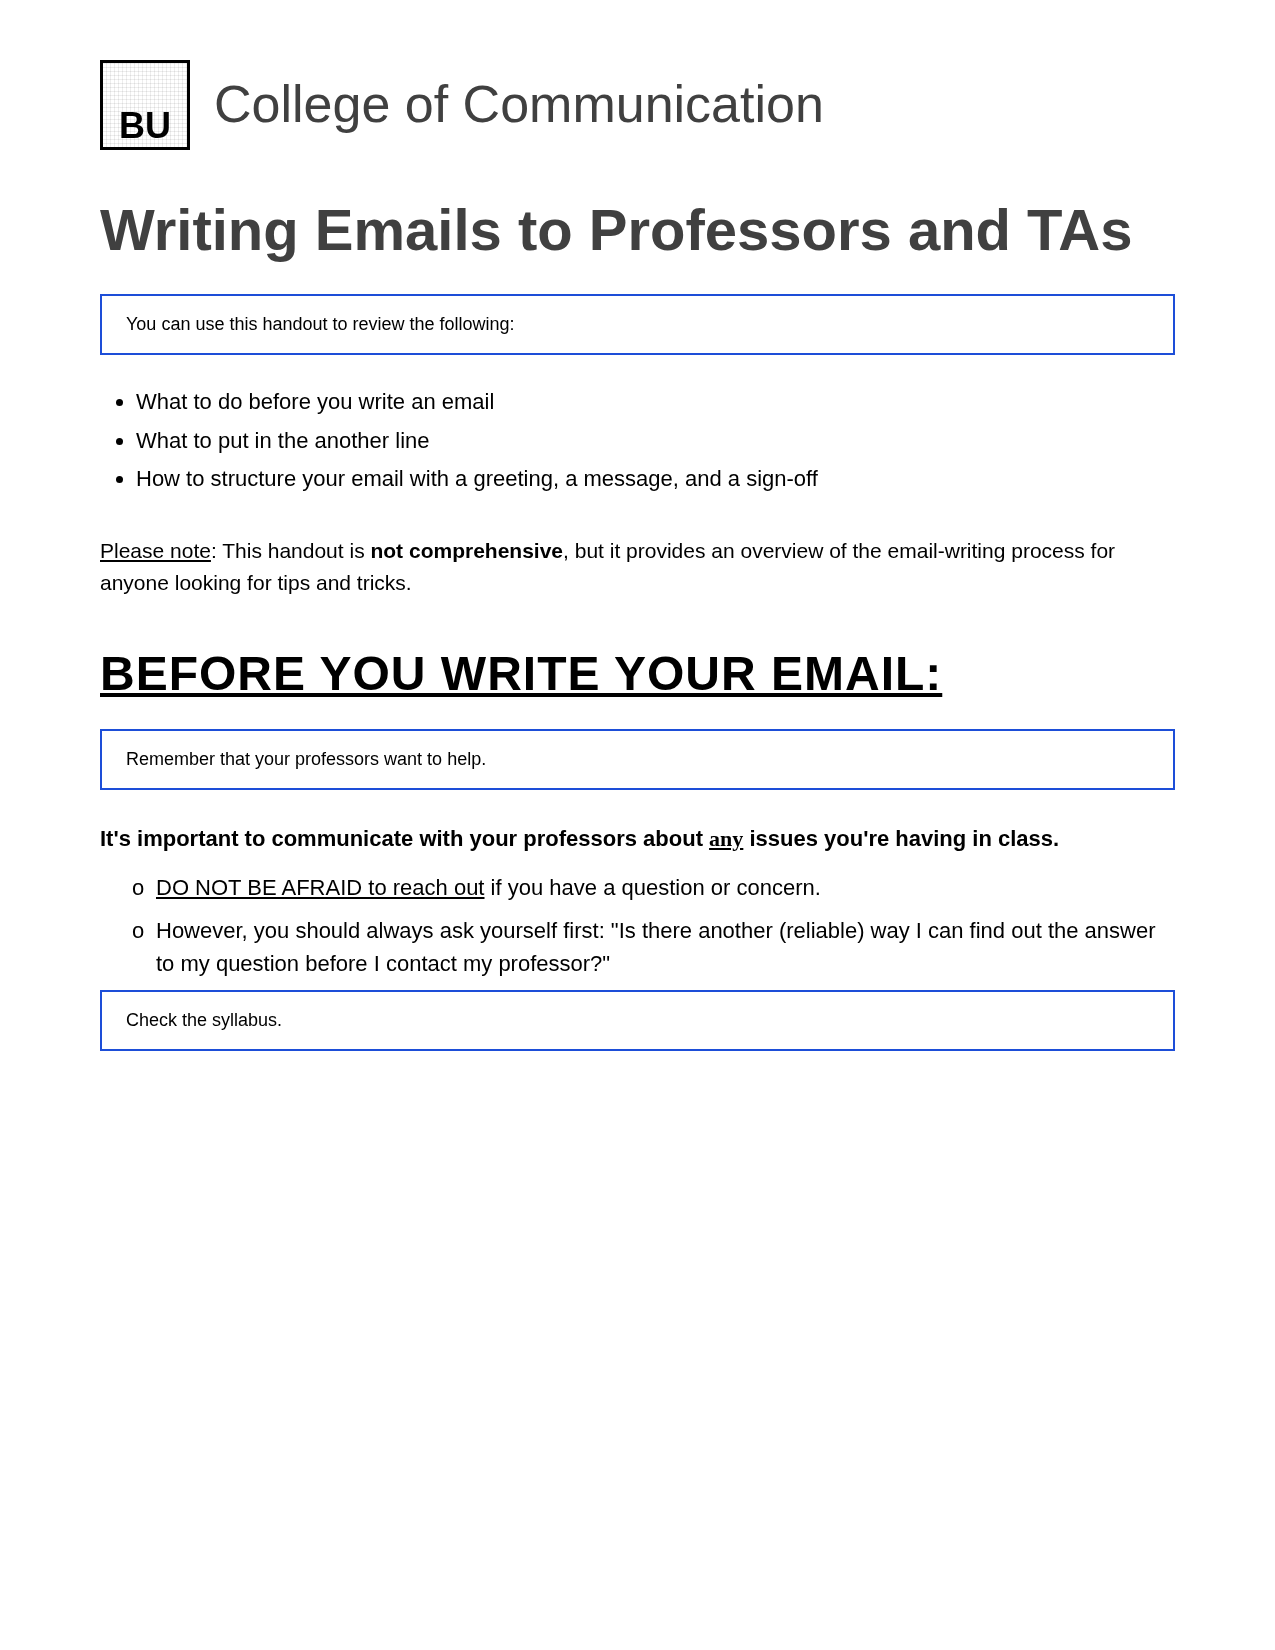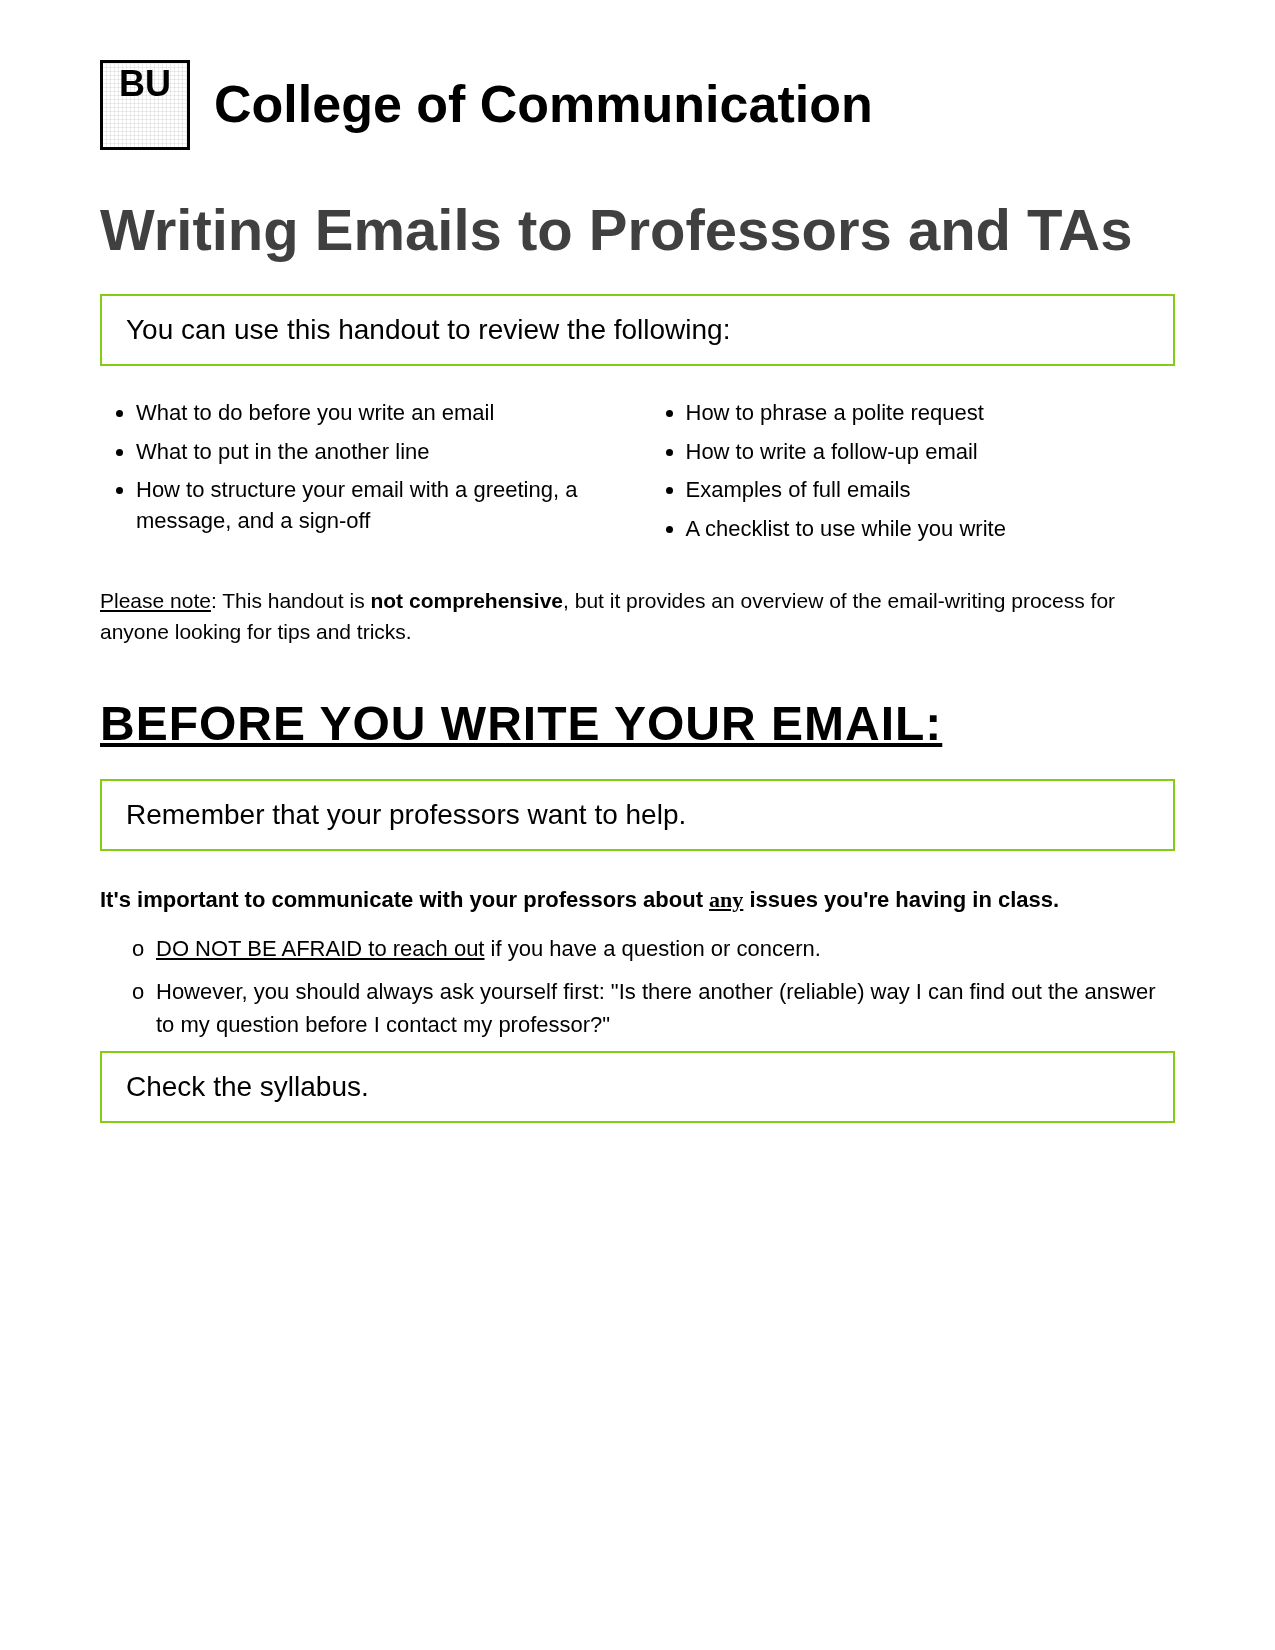--- a/index.html
+++ b/index.html
@@ -23,21 +23,21 @@
       align-items: center;
       gap: 24px;
       margin-bottom: 48px;
     }
 
     .bu-logo {
       width: 90px;
       height: 90px;
       border: 3px solid #000;
       display: flex;
-      align-items: flex-start;
+      align-items: flex-end;
       justify-content: center;
       font-size: 36px;
       font-weight: bold;
       font-family: Arial, sans-serif;
       position: relative;
       flex-shrink: 0;
       background:
         repeating-linear-gradient(
           0deg,
           transparent,
@@ -55,41 +55,41 @@
     }
 
     .header-text {
       display: flex;
       flex-direction: column;
     }
 
     .header-text-line {
       font-size: 52px;
       font-family: Arial, Helvetica, sans-serif;
-      font-weight: bold;
+      font-weight: normal;
       line-height: 1.1;
-      color: #000000;
+      color: #404040;
     }
 
     
     .page-title {
       font-size: 58px;
       font-weight: bold;
       font-family: Arial, Helvetica, sans-serif;
       margin-bottom: 32px;
       line-height: 1.1;
       color: #404040;
     }
 
     
     .boxed {
-      border: 2px solid #84cc16;
+      border: 2px solid #1d4ed8;
       padding: 18px 24px;
       margin-bottom: 32px;
-      font-size: 28px;
+      font-size: 18px;
       font-family: Arial, Helvetica, sans-serif;
       font-weight: normal;
     }
 
     
     .bullet-section {
       display: flex;
       gap: 40px;
       margin-bottom: 32px;
       padding: 0 8px;
@@ -194,28 +194,20 @@
 </div>
 
 <div class="bullet-section">
   <div class="bullet-column">
     <ul>
       <li>What to do before you write an email</li>
       <li>What to put in the another line</li>
       <li>How to structure your email with a greeting, a message, and a sign-off</li>
     </ul>
   </div>
-  <div class="bullet-column">
-    <ul>
-      <li>How to phrase a polite request</li>
-      <li>How to write a follow-up email</li>
-      <li>Examples of full emails</li>
-      <li>A checklist to use while you write</li>
-    </ul>
-  </div>
 </div>
 
 <p class="please-note">
   <span class="underline">Please note</span><span>: This handout is </span><strong>not comprehensive</strong><span>, but it provides an overview of the email-writing process for anyone looking for tips and tricks.</span>
 </p>
 
 <h2 class="section-heading">BEFORE YOU WRITE YOUR EMAIL:</h2>
 
 <div class="boxed">
   <span>Remember that your professors want to help.</span>

